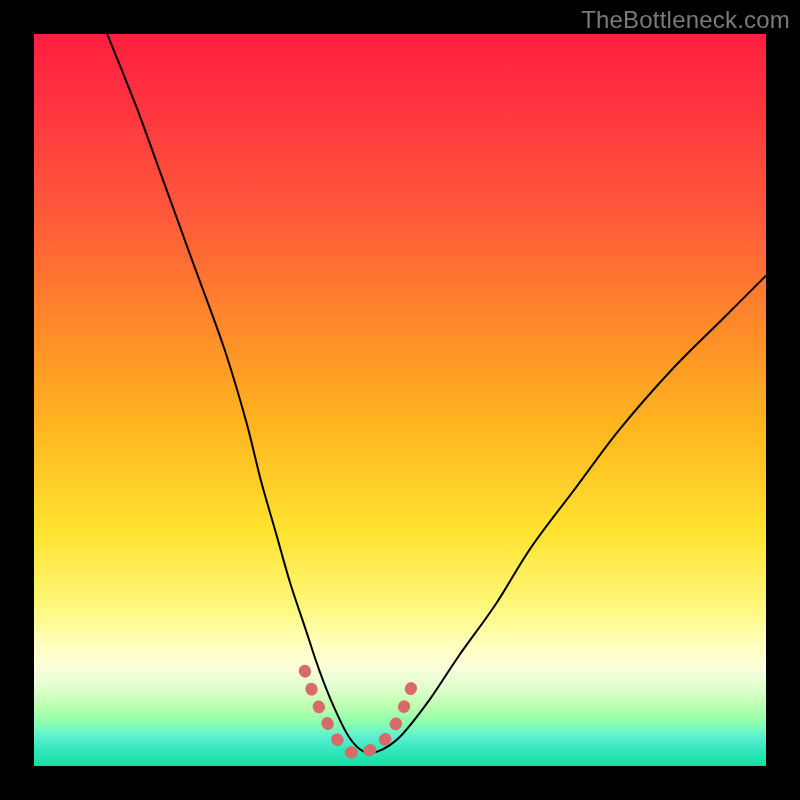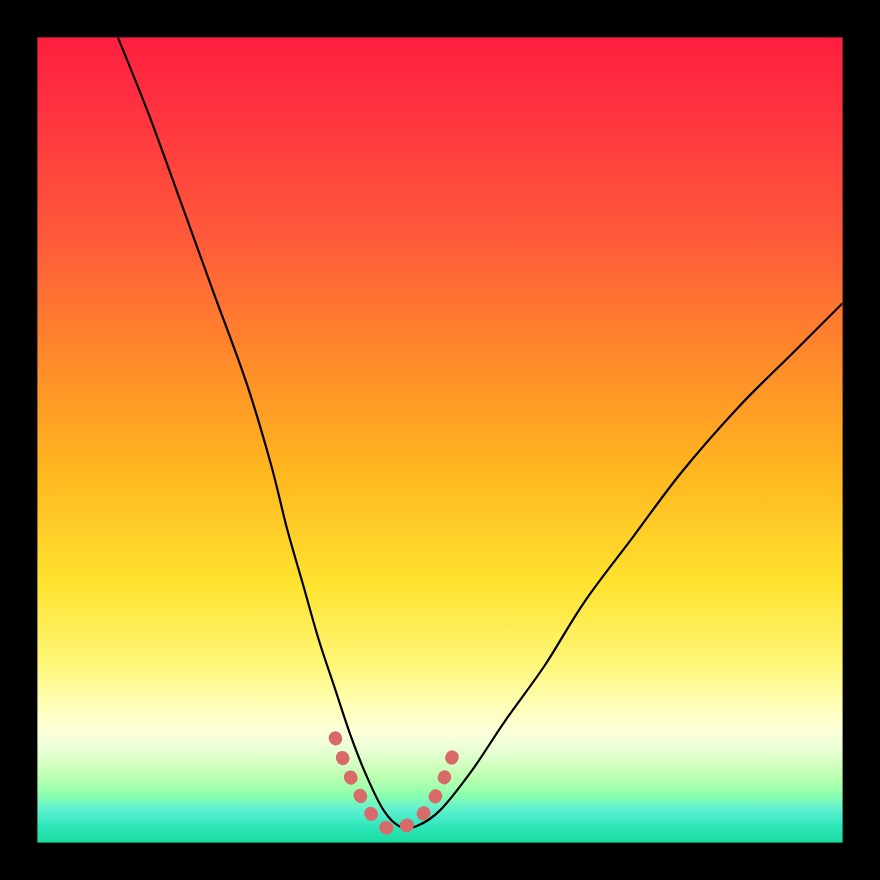--- a/index.html
+++ b/index.html
@@ -70,13 +70,14 @@
 
 <div class="frame">
 
   <div class="plot-area">
     <svg class="plot-svg" viewBox="0 0 732 732" preserveAspectRatio="none">
       <path id="series-main" fill="none" stroke="#000" stroke-width="2" d="M 73.2 0.0 C 78.1 12.2, 92.7 47.6, 102.5 73.2 C 112.2 98.8, 122.0 126.9, 131.8 153.7 C 141.5 180.6, 151.3 207.4, 161.0 234.2 C 170.8 261.1, 181.8 289.1, 190.3 314.8 C 198.9 340.4, 206.2 366.0, 212.3 388.0 C 218.4 409.9, 222.0 428.2, 226.9 446.5 C 231.8 464.8, 236.7 480.7, 241.6 497.8 C 246.4 514.8, 251.3 533.1, 256.2 549.0 C 261.1 564.9, 266.0 578.3, 270.8 592.9 C 275.7 607.6, 280.6 623.4, 285.5 636.8 C 290.4 650.3, 295.2 662.5, 300.1 673.4 C 305.0 684.4, 309.9 695.4, 314.8 702.7 C 319.6 710.0, 324.5 714.9, 329.4 717.4 C 334.3 719.8, 337.9 719.8, 344.0 717.4 C 350.1 714.9, 357.5 711.3, 366.0 702.7 C 374.5 694.2, 385.5 679.5, 395.3 666.1 C 405.0 652.7, 413.6 638.1, 424.6 622.2 C 435.5 606.3, 449.0 589.3, 461.2 571.0 C 473.4 552.7, 484.3 531.9, 497.8 512.4 C 511.2 492.9, 527.0 473.4, 541.7 453.8 C 556.3 434.3, 569.7 414.8, 585.6 395.3 C 601.5 375.8, 619.8 355.0, 636.8 336.7 C 653.9 318.4, 672.2 301.3, 688.1 285.5 C 703.9 269.6, 724.7 248.9, 732.0 241.6 "></path>
       <path id="series-highlight" fill="none" stroke="#d86a6a" stroke-width="12" stroke-linecap="round" stroke-dasharray="1 18" d="M 270.8 636.8 C 272.7 641.7, 278.2 657.6, 281.8 666.1 C 285.5 674.7, 289.1 681.4, 292.8 688.1 C 296.5 694.8, 300.1 701.5, 303.8 706.4 C 307.4 711.3, 311.1 715.3, 314.8 717.4 C 318.4 719.4, 322.1 719.1, 325.7 718.8 C 329.4 718.6, 333.1 717.6, 336.7 715.9 C 340.4 714.2, 344.0 712.0, 347.7 708.6 C 351.4 705.2, 355.0 701.3, 358.7 695.4 C 362.3 689.5, 366.0 682.0, 369.7 673.4 C 373.3 664.9, 378.8 649.0, 380.6 644.2 "></path>
     </svg>
   </div>
 
+  <div class="watermark">TheBottleneck.com</div>
 </div>
 
 </body></html>

